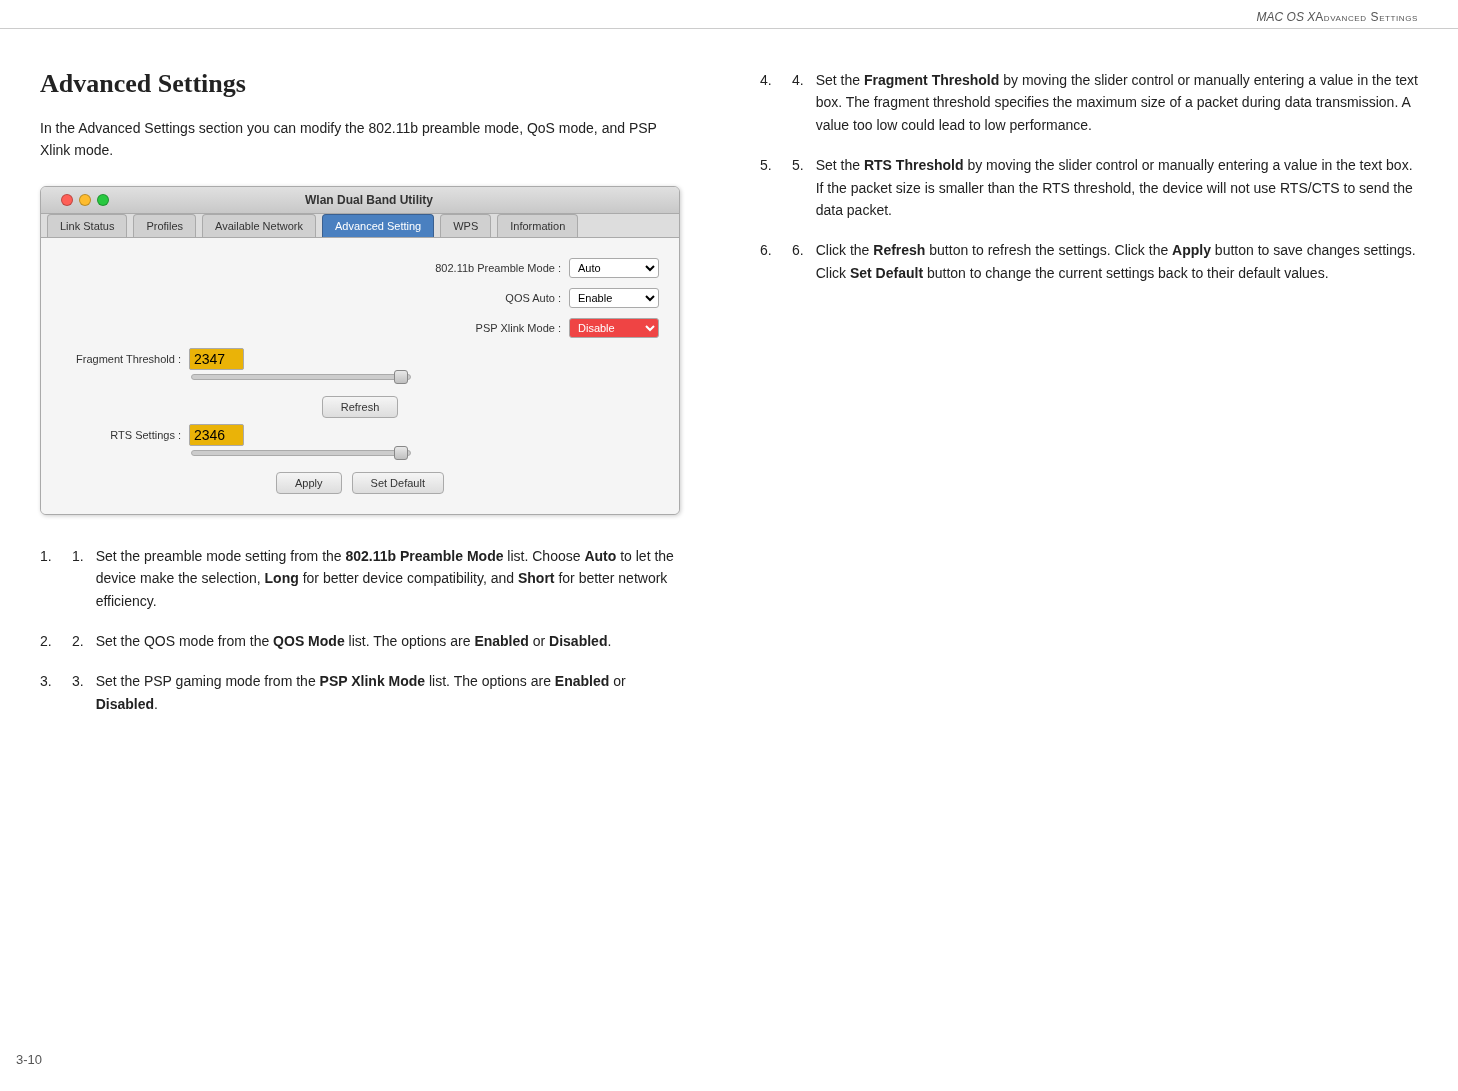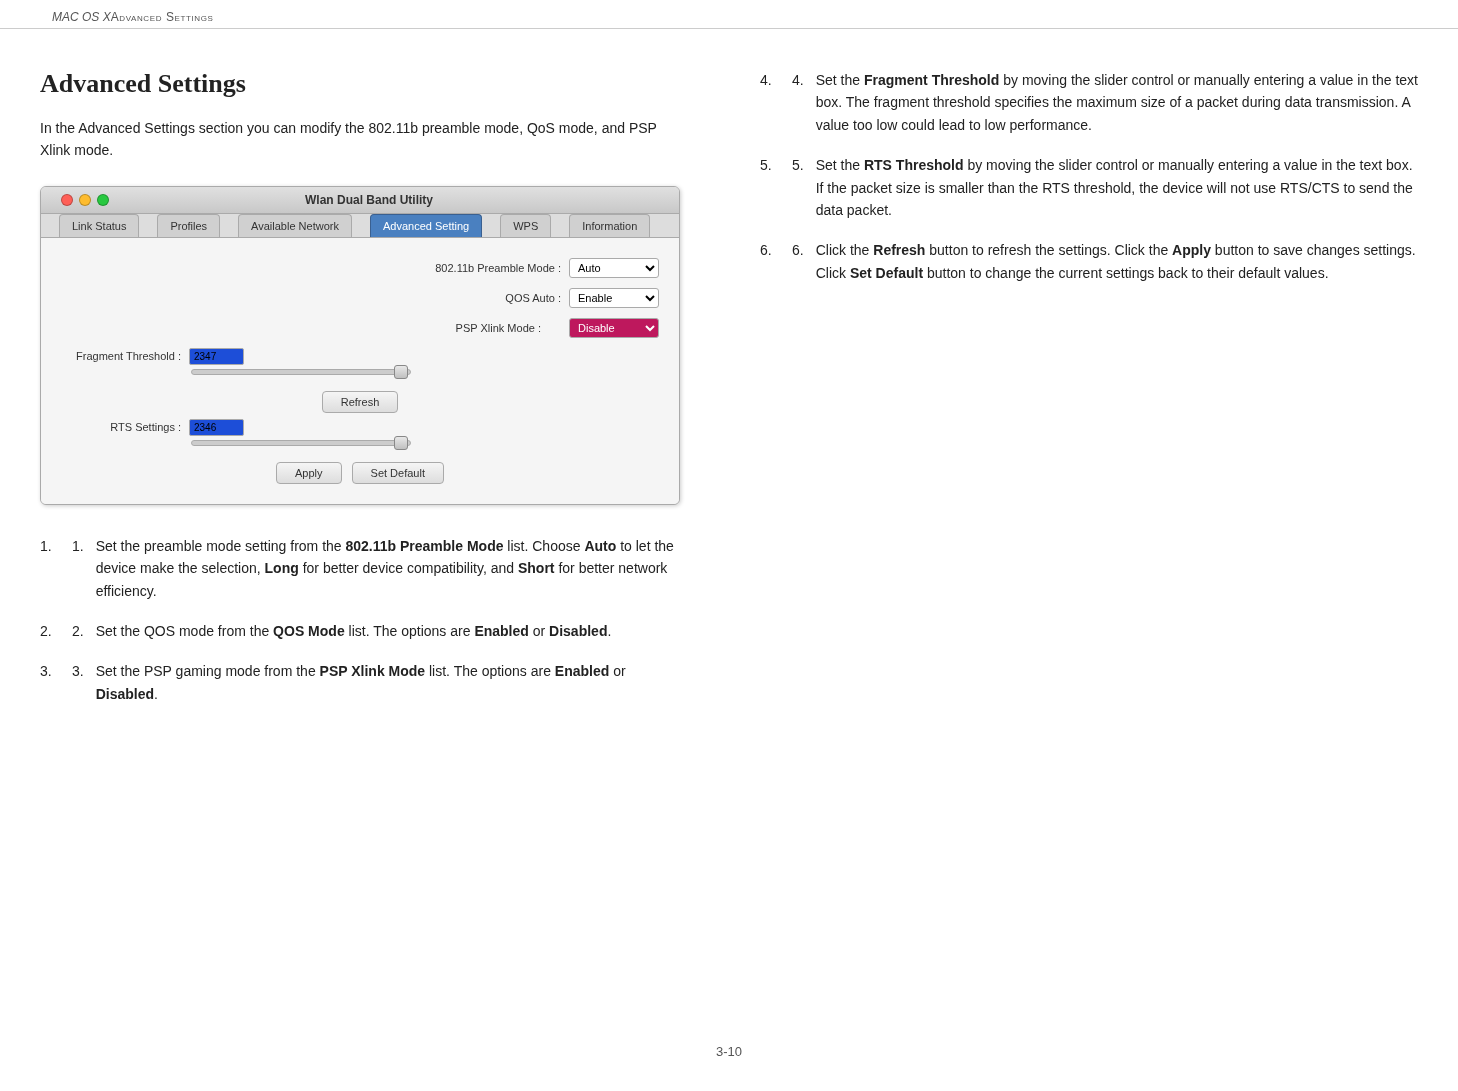--- a/index.html
+++ b/index.html
@@ -7,21 +7,21 @@
       font-family: "Helvetica Neue", Arial, sans-serif;
       font-size: 14px;
       color: #222;
       background: #fff;
       width: 1458px;
       min-height: 1091px;
       position: relative;
     }
     .page-header {
       display: flex;
-      justify-content: flex-start;
+      justify-content: flex-end;
       padding: 10px 40px 4px 52px;
       font-size: 12px;
       color: #555;
       border-bottom: 1px solid #ccc;
     }
     .page-header .left { font-style: italic; font-size: 12px; }
     .page-header .right { font-variant: small-caps; font-size: 12px; letter-spacing: 0.05em; }
 
     .content {
       display: flex;
@@ -88,22 +88,22 @@
       font-size: 12px;
       color: #333;
       font-weight: bold;
       margin-left: -36px;
     }
 
     .mac-tabs {
       display: flex;
       background: #ddd;
       border-bottom: 1px solid #aaa;
-      padding: 0 18px;
-      gap: 18px;
+      padding: 0 6px;
+      gap: 6px;
     }
 
     .mac-tab {
       padding: 5px 12px;
       font-size: 11px;
       background: #d0d0d0;
       border: 1px solid #aaa;
       border-bottom: none;
       border-radius: 4px 4px 0 0;
       cursor: pointer;
@@ -138,23 +138,22 @@
     .form-select {
       font-size: 11px;
       padding: 2px 4px;
       border: 1px solid #aaa;
       background: #fff;
       border-radius: 3px;
       width: 90px;
     }
 
     .form-select.disabled-sel {
-      background: #be185d;
+      background: #ef4444;
       color: #fff;
-      margin-left: 20px;
     }
 
     .threshold-section {
       margin-top: 6px;
     }
 
     .threshold-row {
       display: flex;
       align-items: center;
       gap: 8px;
@@ -162,26 +161,26 @@
     }
 
     .threshold-label {
       font-size: 11px;
       color: #333;
       text-align: right;
       min-width: 120px;
     }
 
     .threshold-input {
-      font-size: 10px;
+      font-size: 14px;
       border: 1px solid #aaa;
       padding: 2px 4px;
       width: 55px;
       border-radius: 2px;
-      background: #1d4ed8;
+      background: #eab308;
     }
 
     .slider-track {
       width: 220px;
       height: 6px;
       background: linear-gradient(to right, #ccc 0%, #ccc 100%);
       border: 1px solid #aaa;
       border-radius: 3px;
       position: relative;
       margin: 2px 0 2px 130px;
@@ -245,26 +244,25 @@
 
     .right-col .numbered-list li {
       counter-increment: right-steps;
     }
 
     .right-col .numbered-list li::before {
       content: counter(right-steps) ".";
     }
 
     .page-footer {
-      text-align: center;
       padding: 16px;
       font-size: 13px;
       color: #555;
       position: absolute;
-      bottom: 16px;
+      bottom: 8px;
       width: 100%;
     }
 
     b { font-weight: bold; }
   </style>
 </head>
 <body>
 
 <div class="page-header">
   <span class="left">MAC OS X</span>

